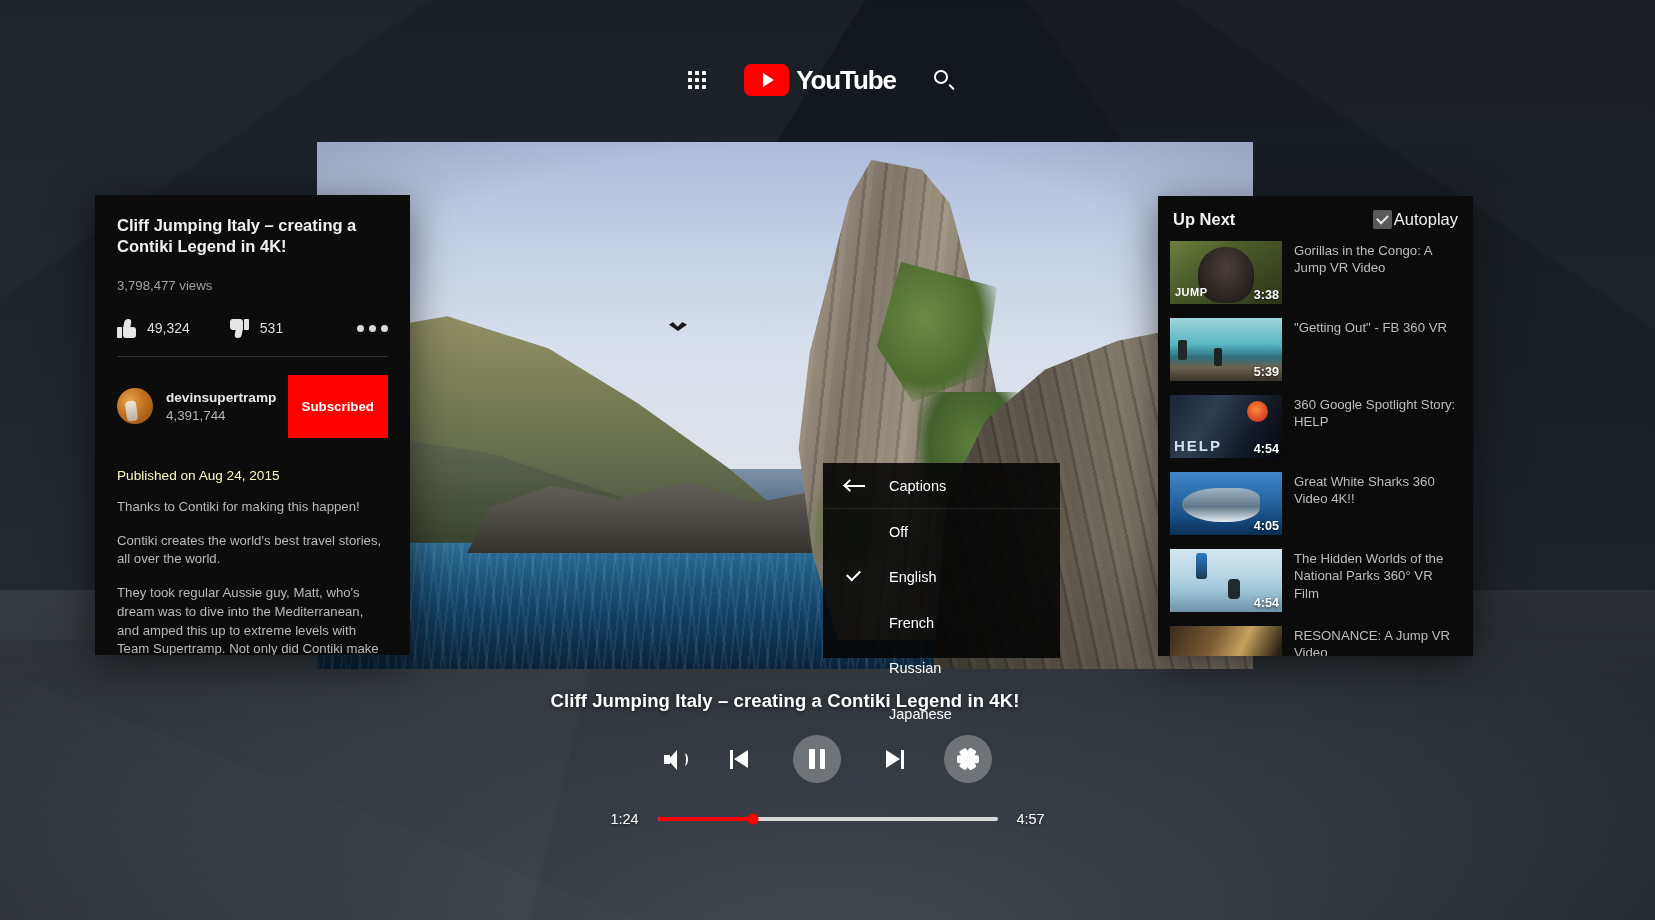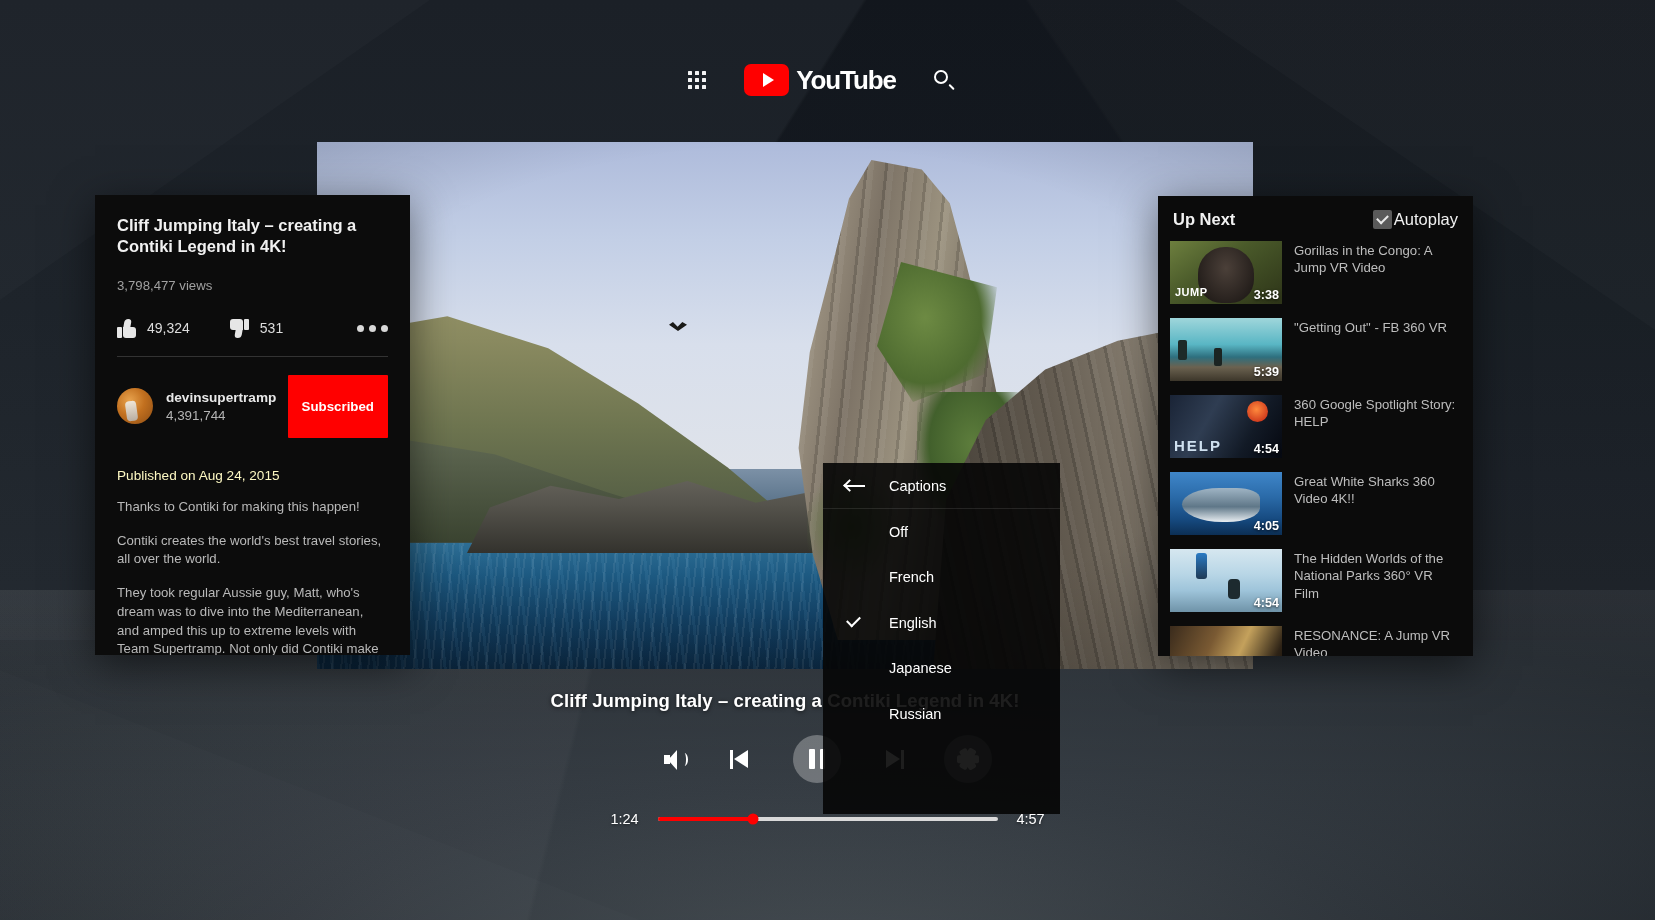--- a/index.html
+++ b/index.html
@@ -205,21 +205,21 @@
   .tb-shark::before{content:"";position:absolute;left:12px;top:16px;width:78px;height:34px;border-radius:48% 30% 42% 52%;
      background:linear-gradient(to bottom,#9fb4c4 0%,#5f7788 55%,#e9eef2 100%);}
   .tb-glacier { background:linear-gradient(to bottom,#d6e7f0 0%,#b8d6e6 40%,#9ec4da 66%,#6f93a8 100%); }
   .tb-glacier::before{content:"";position:absolute;left:26px;top:4px;width:11px;height:26px;border-radius:3px;
      background:linear-gradient(#2a7ac4,#1f3a55);}
   .tb-glacier::after{content:"";position:absolute;left:58px;top:30px;width:12px;height:20px;border-radius:4px;background:#1d2a2f;}
   .tb-reso { background:linear-gradient(115deg,#3a2b1c 0%,#7a5a33 35%,#c4a15c 58%,#2e2316 85%,#100c08 100%); }
 
   
   #captions-menu {
-    position:absolute; left:823px; top:463px; width:237px; height:351px;
+    position:absolute; left:823px; top:463px; width:237px; height:195px;
     background:rgba(5,5,5,0.90); z-index:35;
   }
   .cap-head { display:flex; align-items:center; gap:24px; height:46px; padding:0 22px;
               border-bottom:1px solid rgba(255,255,255,0.10); }
   .back-arrow { width:20px;height:14px;position:relative;flex:none; }
   .back-arrow b{position:absolute;left:0;top:6px;width:20px;height:2px;background:#fff;}
   .back-arrow i{position:absolute;left:0;top:2px;width:9px;height:9px;border-left:2px solid #fff;
      border-bottom:2px solid #fff;transform:rotate(45deg);}
   .cap-head span { color:#fff; font-size:14.5px; }
   .cap-item { height:45.5px; display:flex; align-items:center; padding:0 22px; gap:24px; cursor:pointer; }
@@ -421,35 +421,35 @@
         <b></b>
         <i></i>
       </div>
     <span>Captions</span>
   </div>
   <div id="cap-list">
       <div class="cap-item">
         <div class="chk"></div>
         <span>Off</span>
       </div>
+      <div class="cap-item sel">
+        <div class="chk"></div>
+        <span>English</span>
+      </div>
       <div class="cap-item">
         <div class="chk"></div>
         <span>French</span>
       </div>
-      <div class="cap-item sel">
+      <div class="cap-item">
         <div class="chk"></div>
-        <span>English</span>
+        <span>Russian</span>
       </div>
       <div class="cap-item">
         <div class="chk"></div>
         <span>Japanese</span>
-      </div>
-      <div class="cap-item">
-        <div class="chk"></div>
-        <span>Russian</span>
       </div>
     </div>
 </div>
 
 <div id="controls">
   <div class="ctl-row">
     <div class="ctl ico-vol">
         <b></b>
         <i></i>
         <u></u>

